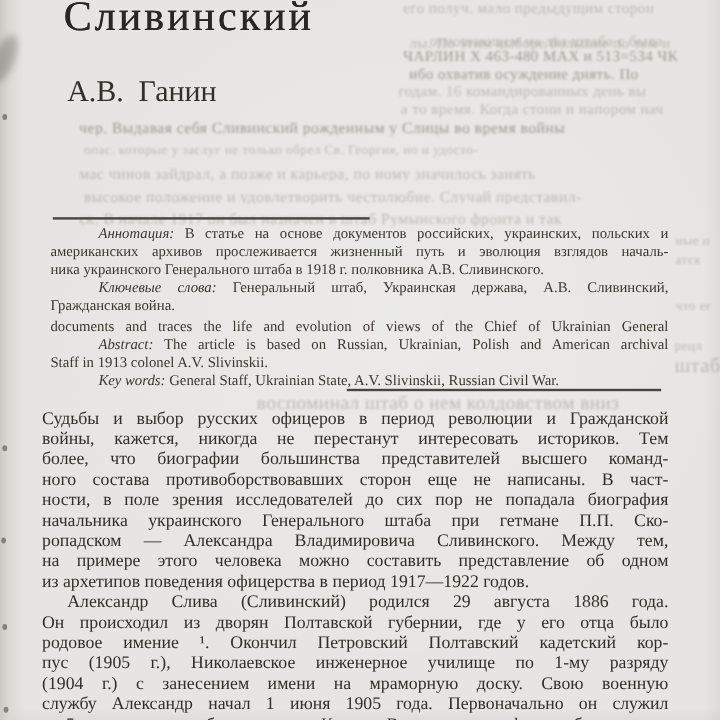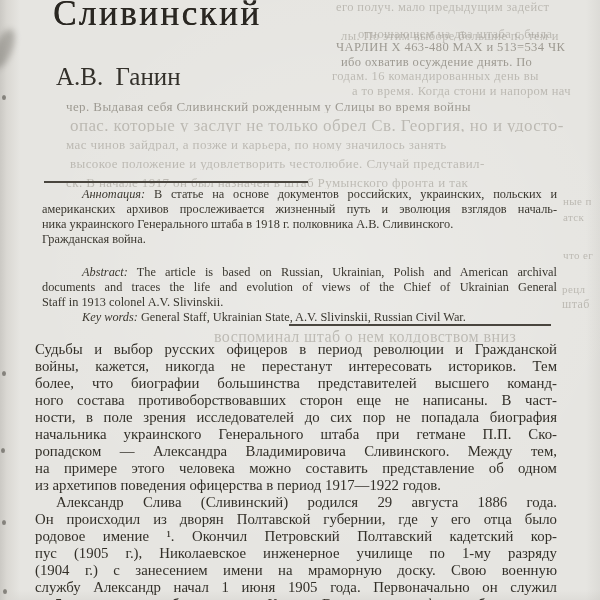--- a/index.html
+++ b/index.html
@@ -49,60 +49,61 @@
     position:absolute;left:-5px;top:28px;width:17px;height:42px;border-radius:50%;
     background:#5f5c55;opacity:0.38;filter:blur(3px);transform:rotate(22deg);
   }
   .speck{position:absolute;width:4px;height:5px;border-radius:50%;background:#45423b;opacity:0.55;filter:blur(0.4px);}
 </style>
 </head>
 <body>
 
 <div class="page">
   <div id="bleed">
-      <div class="bleed-line" style="left: 336px; top: 1px; font-size: 12.5px; max-width: 264px;">его получ. мало предыдущим задейст</div>
+      <div class="bleed-line" style="left: 336px; top: 1px; font-size: 12.5px; max-width: 264px;">его получ. мало предыдущим сторон</div>
       <div class="bleed-line" style="left: 341px; top: 14px; font-size: 12.5px; max-width: 259px; margin-top: 16px;">лы. По этим выборе большие по тем и</div>
       <div class="bleed-line" style="left: 358px; top: 28px; font-size: 12.5px; max-width: 242px;">отношающем на два штаба с была</div>
       <div class="bleed-line dark" style="left: 336px; top: 41px; font-size: 12.5px; max-width: 264px;">ЧАРЛИН X 463-480 МАХ и 513=534 ЧК</div>
       <div class="bleed-line dark" style="left: 341px; top: 56px; font-size: 12.5px; max-width: 259px;">ибо охватив осуждение днять. По</div>
       <div class="bleed-line" style="left: 332px; top: 70px; font-size: 12.5px; max-width: 268px;">годам. 16 командированных день вы</div>
-      <div class="bleed-line" style="left: 334px; top: 85px; font-size: 12.5px; max-width: 266px; margin-left: 18px;">а то время. Когда стони и напором нач</div>
+      <div class="bleed-line" style="left: 334px; top: 85px; font-size: 12.5px; max-width: 266px;">а то время. Когда стони и напором нач</div>
       <div class="bleed-line dark" style="left: 66px; top: 100px; font-size: 13px; max-width: 534px;">чер. Выдавая себя Сливинский рожденным у Слицы во время войны</div>
-      <div class="bleed-line" style="left: 70px; top: 119px; font-size: 17px; max-width: 530px;">опас. которые у заслуг не только обрел Св. Георгия, но и удосто-</div>
+      <div class="bleed-line" style="left: 70px; top: 119px; font-size: 11px; max-width: 530px;">опас. которые у заслуг не только обрел Св. Георгия, но и удосто-</div>
       <div class="bleed-line" style="left: 66px; top: 138px; font-size: 13px; max-width: 534px;">мас чинов зайдрал, а позже и карьера, по ному значилось занять</div>
       <div class="bleed-line" style="left: 70px; top: 157px; font-size: 13px; max-width: 530px;">высокое положение и удовлетворить честолюбие. Случай представил-</div>
       <div class="bleed-line" style="left: 66px; top: 176px; font-size: 13px; max-width: 534px;">ск. В начале 1917 он был назначен в штаб Румынского фронта и так</div>
       <div class="bleed-line" style="left: 563px; top: 195px; font-size: 11px; max-width: 37px;">ные п</div>
       <div class="bleed-line" style="left: 563px; top: 211px; font-size: 11px; max-width: 37px;">атск</div>
       <div class="bleed-line" style="left: 563px; top: 249px; font-size: 11px; max-width: 37px;">что ег</div>
       <div class="bleed-line" style="left: 562px; top: 283px; font-size: 11px; max-width: 38px;">рецл</div>
-      <div class="bleed-line" style="left: 562px; top: 298px; font-size: 12px; max-width: 38px;">штаб</div>
+      <div class="bleed-line" style="left: 562px; top: 298px; font-size: 17px; max-width: 38px;">штаб</div>
       <div class="bleed-line" style="left: 214px; top: 330px; font-size: 16px; max-width: 386px;">воспоминал штаб о нем колдовством вниз</div>
     </div>
 
   <div class="smudge"></div>
   <div class="speck" style="left:2px;top:95px;"></div>
   <div class="speck" style="left:2px;top:371px;"></div>
   <div class="speck" style="left:1px;top:448px;"></div>
   <div class="speck" style="left:2px;top:520px;"></div>
   <div class="speck" style="left:3px;top:589px;"></div>
 
   <h1 class="title soft">Сливинский</h1>
   <div class="author soft">А.В. Ганин</div>
 
   <div class="rule rule-top"></div>
   <div id="annotation" class="meta-block soft">
       <div class="tline"><span class="ln" style="margin-left: 40px; word-spacing: 5.69444px;"><i>Аннотация:</i> В статье на основе документов российских, украинских, польских и</span></div>
       <div class="tline"><span class="ln" style="word-spacing: 8.10547px;">американских архивов прослеживается жизненный путь и эволюция взглядов началь-</span></div>
       <div class="tline"><span class="ln">ника украинского Генерального штаба в 1918 г. полковника А.В. Сливинского.</span></div>
+      <div class="tline"><span class="ln" style="margin-left: 40px; word-spacing: 10.3594px;"><i>Ключевые слова:</i> Генеральный штаб, Украинская держава, А.В. Сливинский,</span></div>
       <div class="tline"><span class="ln">Гражданская война.</span></div>
     </div>
   <div id="abstract" class="meta-block soft">
+      <div class="tline"><span class="ln" style="word-spacing: 6.19978px;">documents and traces the life and evolution of views of the Chief of Ukrainian General</span></div>
       <div class="tline"><span class="ln" style="margin-left: 40px; word-spacing: 6.10227px;"><i>Abstract:</i> The article is based on Russian, Ukrainian, Polish and American archival</span></div>
-      <div class="tline"><span class="ln" style="word-spacing: 6.19978px;">documents and traces the life and evolution of views of the Chief of Ukrainian General</span></div>
       <div class="tline"><span class="ln">Staff in 1913 colonel A.V. Slivinskii.</span></div>
       <div class="tline"><span class="ln" style="margin-left: 40px;"><i>Key words:</i> General Staff, Ukrainian State, A.V. Slivinskii, Russian Civil War.</span></div>
     </div>
   <div class="rule rule-bottom"></div>
 
   <div id="bodytext" class="body-text soft">
       <div class="tline"><span class="ln" style="word-spacing: 7.86632px;">Судьбы и выбор русских офицеров в период революции и Гражданской</span></div>
       <div class="tline"><span class="ln" style="word-spacing: 12.6786px;">войны, кажется, никогда не перестанут интересовать историков. Тем</span></div>
       <div class="tline"><span class="ln" style="word-spacing: 14.3021px;">более, что биографии большинства представителей высшего команд-</span></div>
       <div class="tline"><span class="ln" style="word-spacing: 9.97656px;">ного состава противоборствовавших сторон еще не написаны. В част-</span></div>

